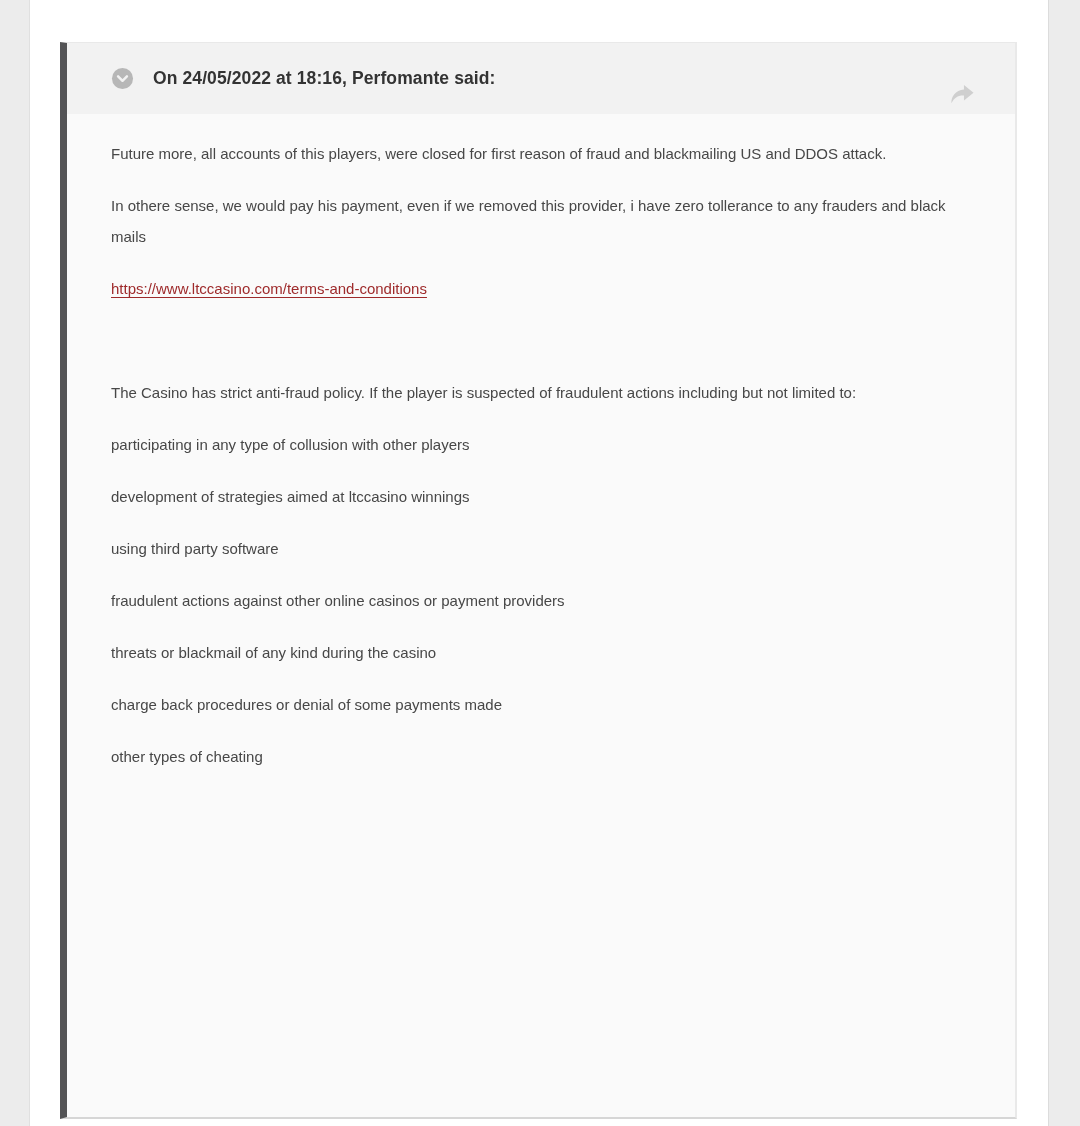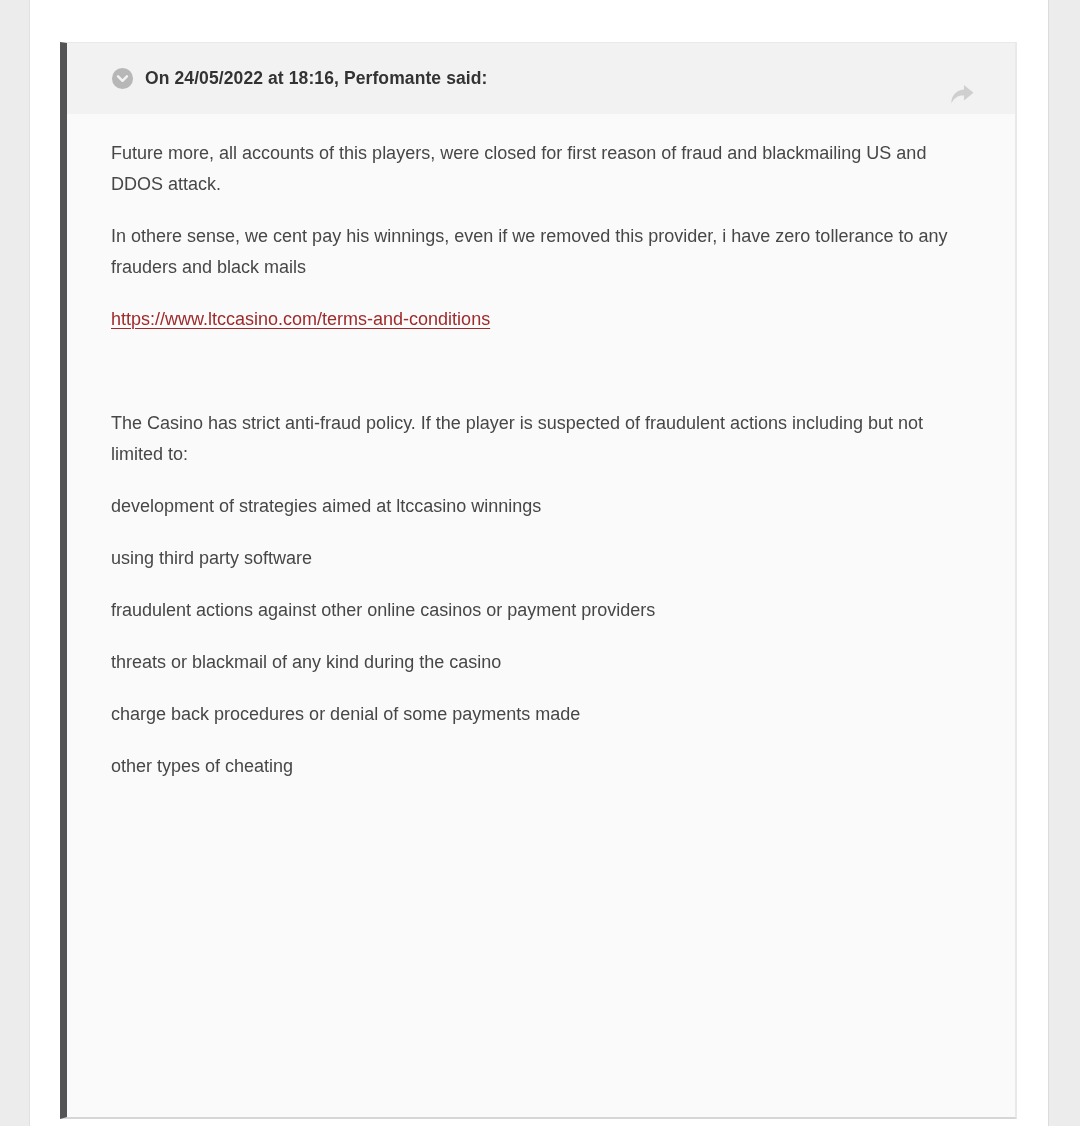--- a/index.html
+++ b/index.html
@@ -44,20 +44,21 @@
     overflow: hidden;
   }
   .quote-header {
     position: relative;
     height: 71px;
     background: #f2f2f2;
     display: flex;
     align-items: center;
     padding: 0 44px;
     box-sizing: border-box;
+    gap: 8px;
   }
   .collapse-icon {
     width: 23px;
     height: 23px;
     flex: 0 0 auto;
     margin-right: 11px;
     display: inline-flex;
     cursor: pointer;
   }
   .quote-cite {
@@ -70,21 +71,21 @@
     position: absolute;
     right: 38px;
     top: 38px;
     width: 30px;
     height: 27px;
     display: inline-flex;
     cursor: pointer;
   }
   .quote-body {
     padding: 24px 47px 42px 44px;
-    font-size: 18px;
+    font-size: 15px;
     line-height: 31px;
     color: #474747;
   }
   .quote-body p {
     margin: 0 0 21px 0;
   }
   .quote-body p.spacer {
     min-height: 31px;
   }
   .quote-body a {
@@ -108,24 +109,25 @@
         </span>
         <span class="quote-cite">On 24/05/2022 at 18:16, Perfomante said:</span>
         <span class="share-icon">
           <svg viewBox="0 0 24 22" width="30" height="27" aria-hidden="true">
             <path d="M13.6 6.9 L13.6 3.2 L21.4 9.5 L13.6 15.8 L13.6 11.9 C8.9 11.6 5.7 13.6 3.4 18.2 C3.0 12.6 6.6 7.7 13.6 6.9 Z" fill="#cfcfcf"></path>
           </svg>
         </span>
       </div>
       <div class="quote-body" id="quote-body">
           <p>Future more, all accounts of this players, were closed for first reason of fraud and blackmailing US and DDOS attack.</p>
-          <p>In othere sense, we cent pay his winnings, even if we removed this provider, i have zero tollerance to any frauders and black mails</p>
+          <p>In othere sense, we would pay his payment, even if we removed this provider, i have zero tollerance to any frauders and black mails</p>
           <p><a href="#">https://www.ltccasino.com/terms-and-conditions</a></p>
           <p class="spacer">&nbsp;</p>
           <p>The Casino has strict anti-fraud policy. If the player is suspected of fraudulent actions including but not limited to:</p>
+          <p>participating in any type of collusion with other players</p>
           <p>development of strategies aimed at ltccasino winnings</p>
           <p>using third party software</p>
           <p>fraudulent actions against other online casinos or payment providers</p>
           <p>threats or blackmail of any kind during the casino</p>
           <p>charge back procedures or denial of some payments made</p>
           <p>other types of cheating</p>
           <p class="spacer">&nbsp;</p>
           <p class="spacer">&nbsp;</p>
         </div>
     </blockquote>

